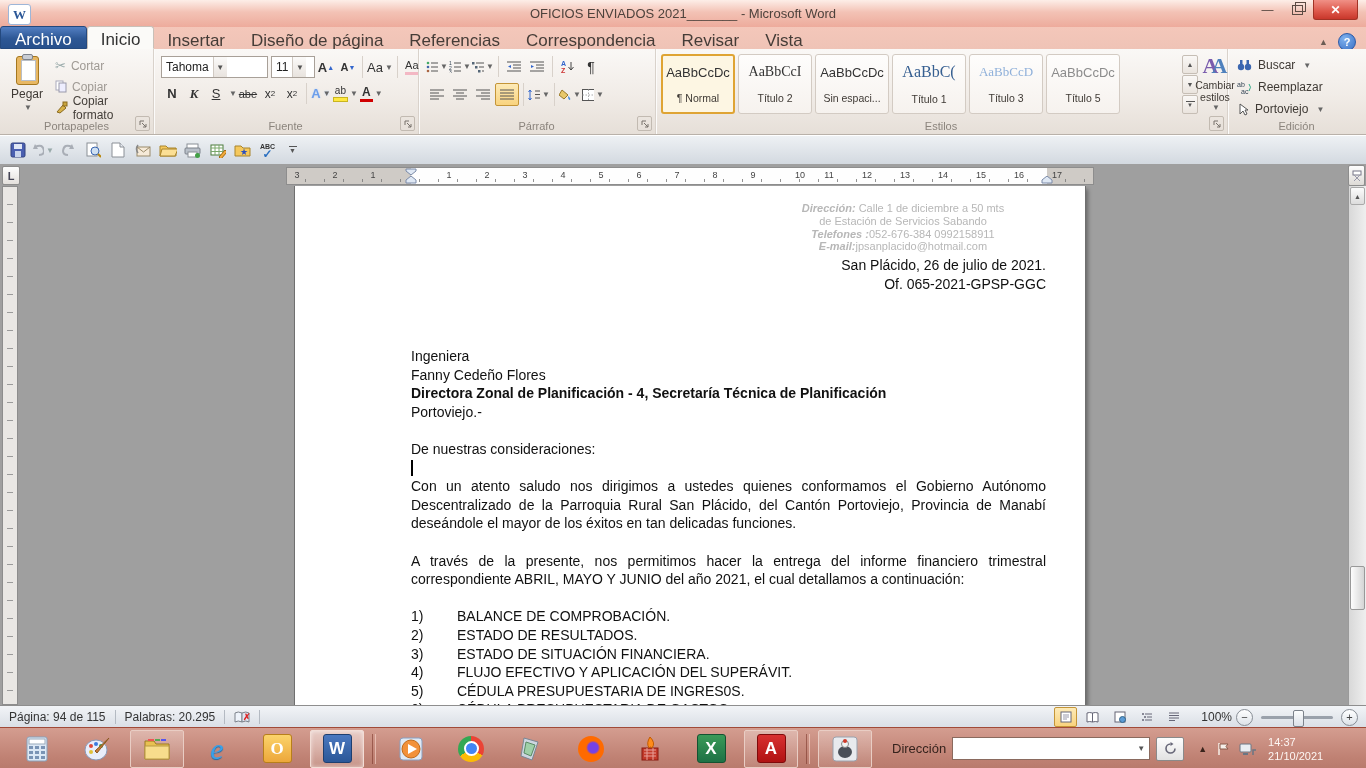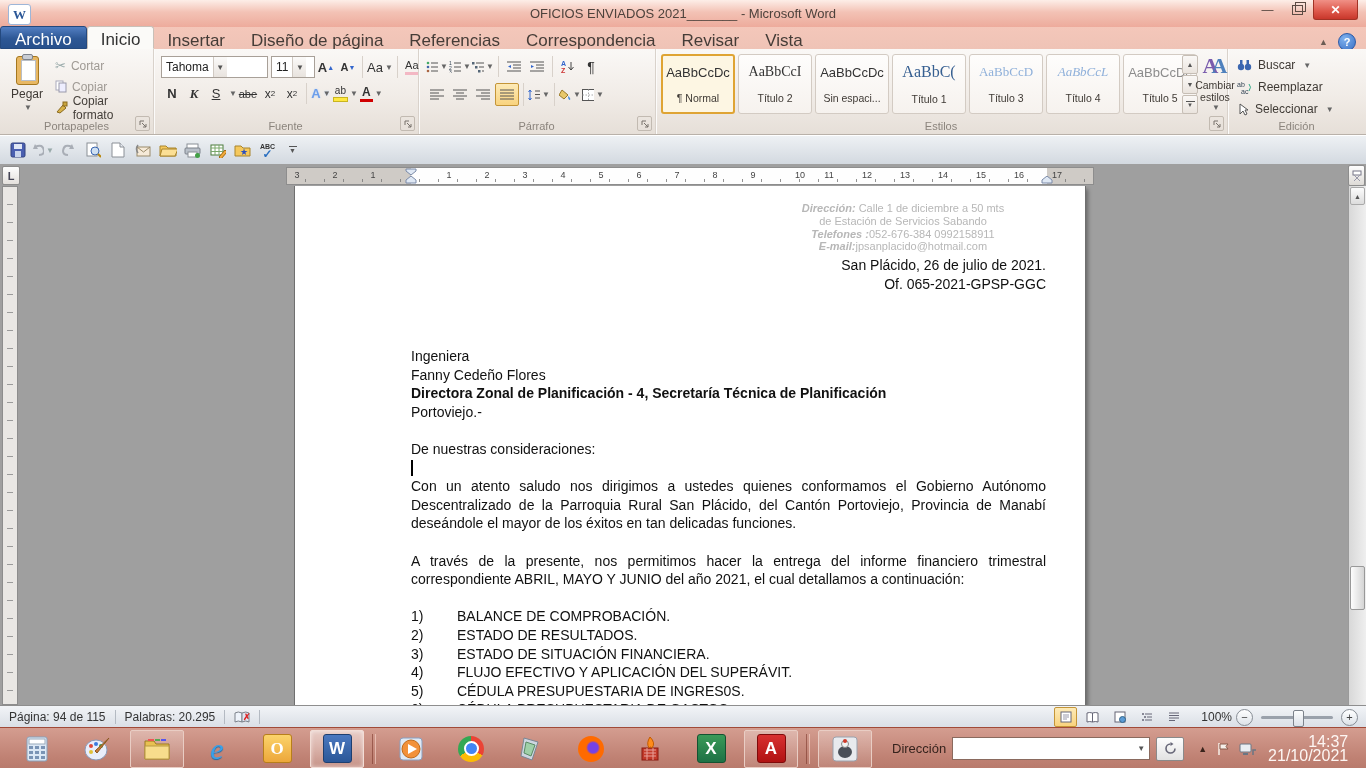--- a/index.html
+++ b/index.html
@@ -149,21 +149,21 @@
   .tbtn{width:52px;height:36px;display:flex;align-items:center;justify-content:center;border-radius:2px;border:1px solid transparent}
   .tbtn.frame{border:1px solid #e9cdc4;background:linear-gradient(rgba(255,255,255,.28),rgba(255,255,255,.08))}
   .tbtn.active{border:1px solid #f2ddd6;background:linear-gradient(rgba(255,255,255,.5),rgba(255,255,255,.18));box-shadow:inset 0 0 4px rgba(255,255,255,.6)}
   .tsep{width:2px;height:30px;border-left:1px solid rgba(110,40,28,.5);border-right:1px solid rgba(255,225,215,.55);margin:0 2px}
   .tile{width:27px;height:27px;border-radius:3px;display:flex;align-items:center;justify-content:center;color:#fff;font-weight:bold;font-size:17px}
   .addr-label{font-size:13px;color:#36231d;margin-left:14px}
   .addr-input{width:196px;height:21px;background:#fff;border:1px solid #8a6a5e;display:flex;align-items:center;justify-content:flex-end}
   .addr-input .cdd2{width:16px;height:100%;display:flex;align-items:center;justify-content:center;font-size:8px;color:#555}
   .go-btn{width:26px;height:22px;background:linear-gradient(#fdfdfd,#e2e2e2);border:1px solid #8a8a8a;display:flex;align-items:center;justify-content:center;border-radius:2px}
   .tray{display:flex;align-items:center;gap:9px;margin-left:8px}
-  .clock{margin-left:6px;text-align:right;font-size:16px;line-height:14px;color:#fdf6f3;padding-right:6px}
+  .clock{margin-left:6px;font-size:11px;line-height:14px;color:#fdf6f3;padding-right:6px}
 </style>
 </head>
 <body>
 
 <div id="app">
 
   <div class="band titlebar">
     <div class="app-icon">
         <b>W</b>
       </div>
@@ -407,24 +407,20 @@
         </div>
         <div class="style-card">
           <span class="ssample s-serif" style="font-size:16px;color:#365f91">AaBbC(</span>
           <span class="sname">Título 1</span>
         </div>
         <div class="style-card">
           <span class="ssample s-serif" style="color:#8fb0da">AaBbCcD</span>
           <span class="sname">Título 3</span>
         </div>
         <div class="style-card">
-          <span class="ssample s-serif" style="font-style:italic;color:#8fb0da">AaBbCcL</span>
-          <span class="sname">Título 4</span>
-        </div>
-        <div class="style-card">
           <span class="ssample" style="color:#8c8c8c">AaBbCcDc</span>
           <span class="sname">Título 5</span>
         </div>
       </div>
       <div class="gal-scroll">
         <div class="gal-btn">▲</div>
         <div class="gal-btn">▼</div>
         <div class="gal-btn">
             <span class="stack">
               <span style="width:9px;border-top:1px solid #555"></span>
@@ -462,21 +458,21 @@
               <text x="0" y="6" font-size="7" fill="#345">ab</text>
               <text x="4" y="13" font-size="7" fill="#345">ac</text>
               <path d="M12 3 q3 3 0 7" stroke="#3a8" fill="none"></path>
             </svg>
           <span>Reemplazar</span>
         </div>
         <div class="ed-row">
           <svg width="12" height="13">
               <path d="M3 1 L3 11 L6 8 L8 12 L10 11 L8 7 L11 7 Z" fill="#fff" stroke="#555"></path>
             </svg>
-          <span>Seleccionar</span>
+          <span>Portoviejo</span>
             <span class="dd">▼</span>
         </div>
       </div>
       <div class="glabel">Edición</div>
     </div>
   </div>
 
   <div class="band qat">
     <span class="qbtn">
         <svg width="16" height="16">

